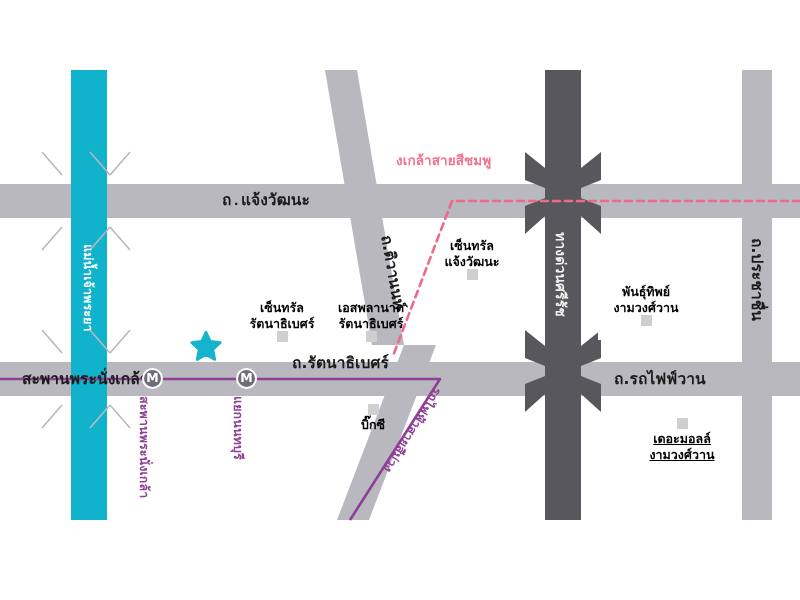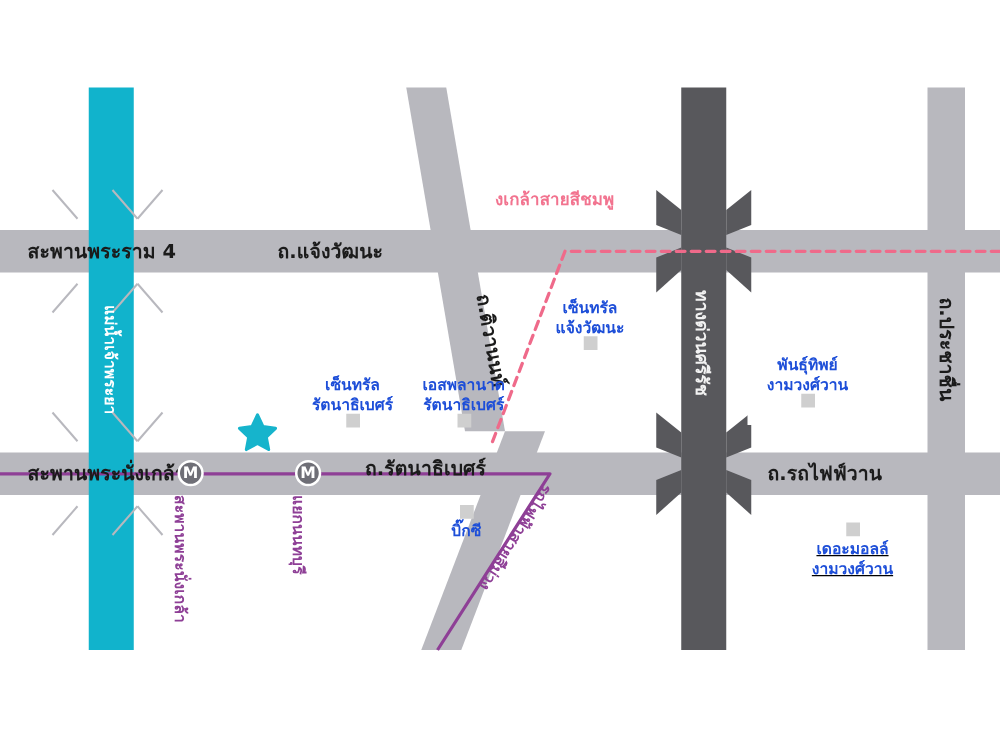--- a/index.html
+++ b/index.html
@@ -35,21 +35,21 @@
     color: #1b1b1b;
   }
   .road-label-major-white {
     font-size: 14px;
     font-weight: 700;
     color: #f2f2f2;
   }
   .poi-label {
     font-size: 12.5px;
     font-weight: 700;
-    color: #1d4ed8;
+    color: #000000;
     text-align: center;
     line-height: 1.25;
   }
   .poi-box {
     position: absolute;
     text-align: center;
   }
   .poi-square {
     width: 11px;
     height: 11px;
@@ -178,27 +178,26 @@
 
     <g>
 
       <path d="M 800 201 L 452 201" stroke="#ef6a8a" stroke-width="2.6" fill="none" stroke-dasharray="7 5" stroke-linecap="round"></path>
       <path d="M 452 201 L 393 356" stroke="#ef6a8a" stroke-width="2.6" fill="none" stroke-dasharray="7 5" stroke-linecap="round"></path>
 
       <path d="M 0 379 L 440 379 L 350 520" stroke="#8e3f96" stroke-width="2.6" fill="none" stroke-linejoin="round"></path>
     </g>
   </svg>
 
-  <div class="lbl road-label-major" style="left:22px; top:193px;">สะพานพระราม 4</div>
-
-  <div class="lbl road-label-major" style="left:222px; top:193px;">ถ.แจ้งวัฒนะ</div>
+
+  <div class="lbl road-label-major" style="left:222px; top:193px;font-family:Liberation Mono, monospace;">ถ.แจ้งวัฒนะ</div>
 
   <div class="lbl road-label-major" style="left:22px; top:371px;">สะพานพระนั่งเกล้า</div>
 
-  <div class="lbl road-label-major" style="left:292px; top:367px;">ถ.รัตนาธิเบศร์</div>
+  <div class="lbl road-label-major" style="left:292px; top:355px;">ถ.รัตนาธิเบศร์</div>
 
   <div class="lbl road-label-major" style="left:614px; top:371px;">ถ.รถไฟฟ์วาน</div>
 
   <div class="lbl road-label-major diag-label" style="left:394px; top:234px; transform: rotate(80deg);">ถ.ติวานนท์</div>
 
   <div class="lbl road-label-major-white vert-cw" style="left:568px; top:232px;">ทางด่วนศรีรัช</div>
 
   <div class="lbl road-label-major vert-cw" style="left:765px; top:238px;">ถ.ประชาชื่น</div>
 
   <div class="lbl river-label vert-cw" style="left:95px; top:244px;">แม่น้ำเจ้าพระยา</div>

